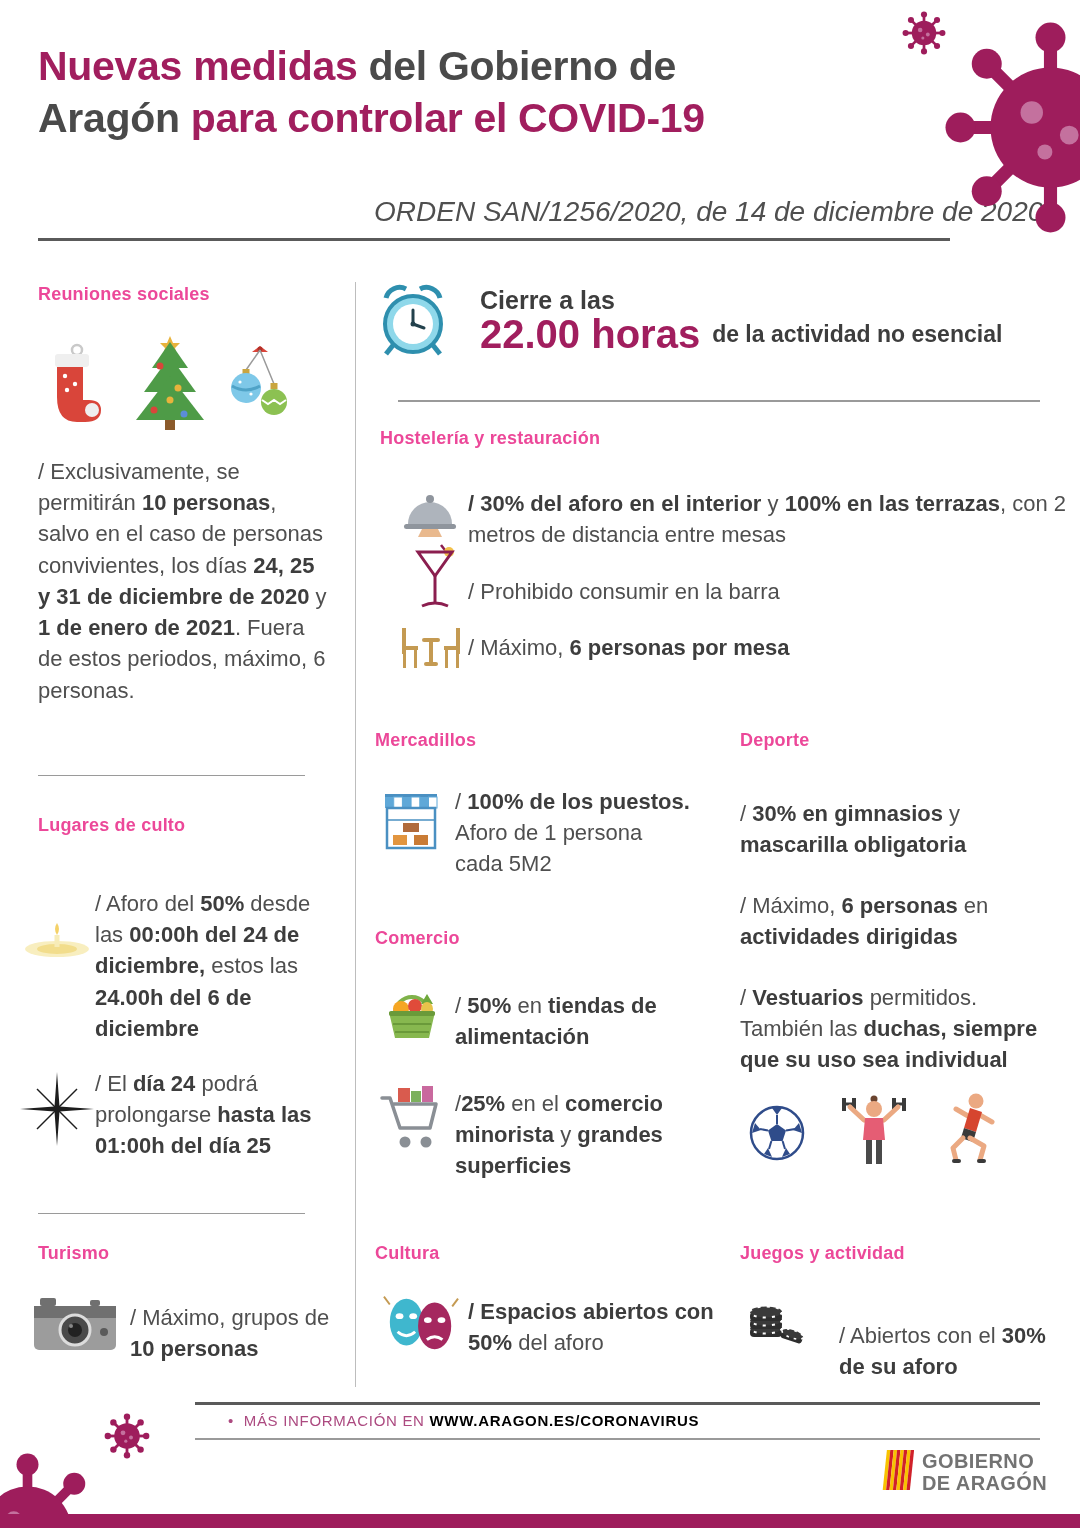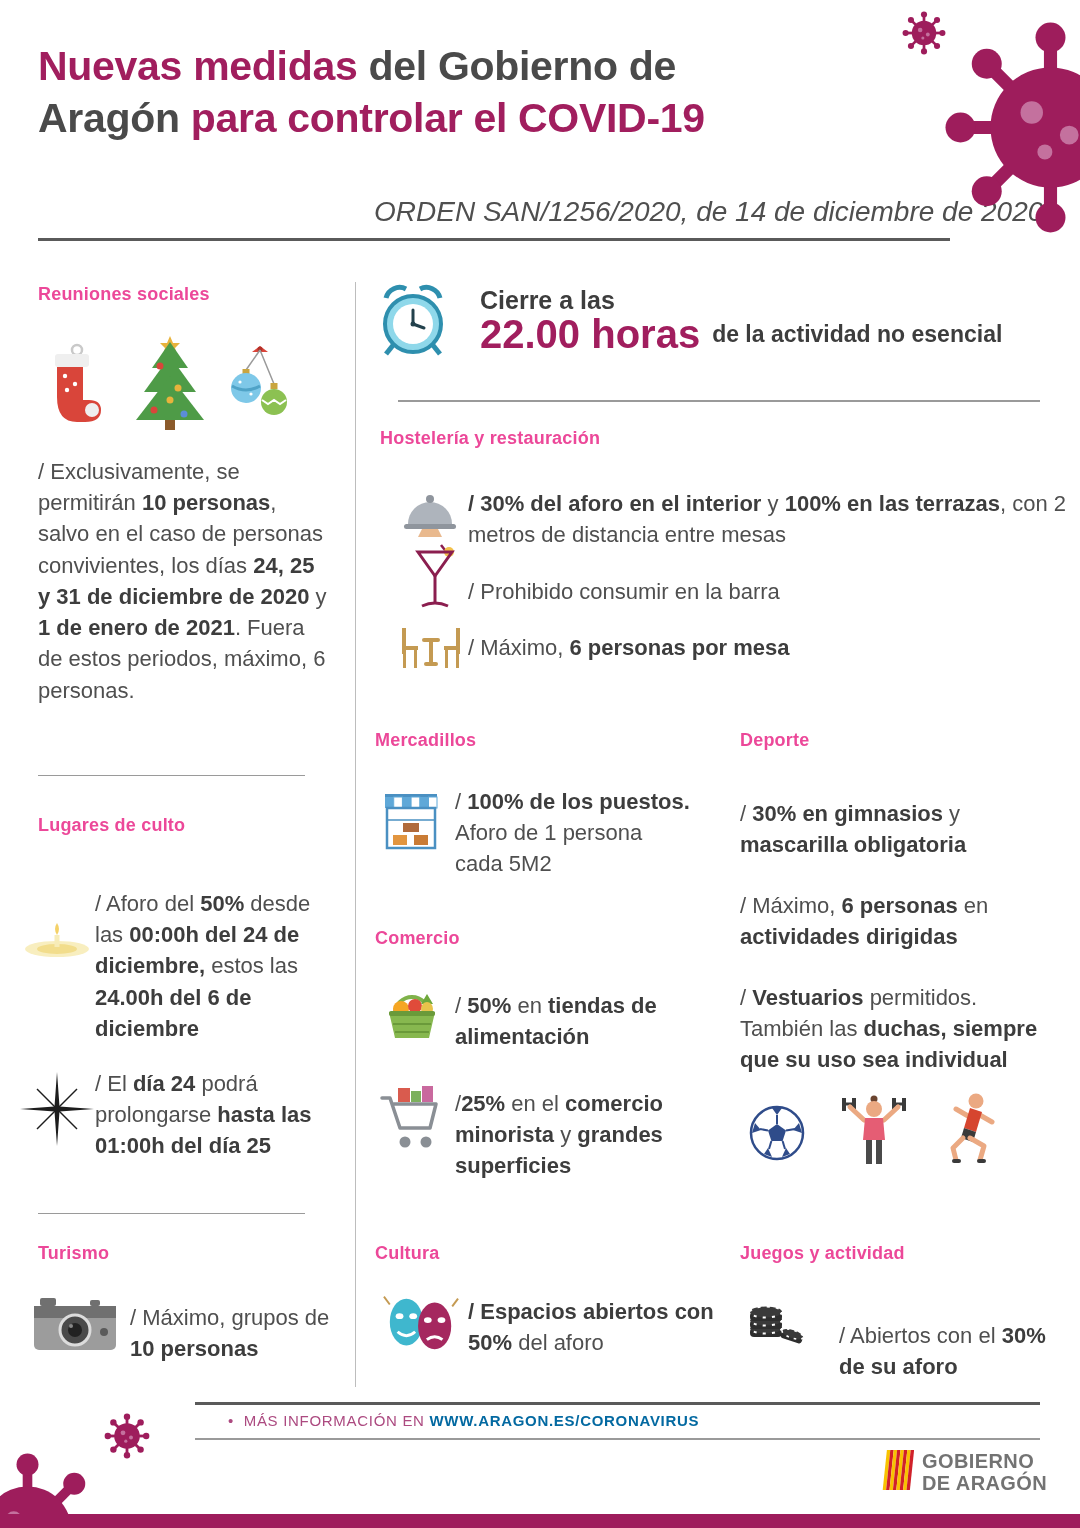--- a/index.html
+++ b/index.html
@@ -19,21 +19,21 @@
   .body { font-size:22px; line-height:1.42; color:#4F4F4F; }
   .body b { font-weight:700; color:#3D3D3D; }
   .rule { background:#9A9A9A; height:1px; }
   .rule-dark { background:#5A5A5A; }
   .vrule { background:#BDBDBD; width:1px; }
   .closure-intro { font-size:25px; font-weight:700; color:#3D3D3D; }
   .closure-line2 { display:flex; align-items:center; gap:12px; white-space:nowrap; }
   .closure-time { font-size:40px; font-weight:800; color:#A11E5E; }
   .closure-rest { font-size:23px; font-weight:700; color:#3D3D3D; }
   .footer-info { font-size:15px; color:#AC4A80; letter-spacing:0.7px; }
-  .footer-info b { color:#0369a1; font-weight:700; }
+  .footer-info b { color:#000000; font-weight:700; }
   .logo-t { font-size:20px; font-weight:800; color:#737373; line-height:1.12; letter-spacing:0.4px; }
   .bottom-bar { background:#9E1D5C; }
   svg { display:block; }
 </style>
 </head>
 <body>
 
 <svg width="0" height="0" style="position:absolute" aria-hidden="true">
   <symbol id="sym-virus" viewBox="0 0 120 120">
     <g stroke="#9E1D5C" stroke-width="7">

